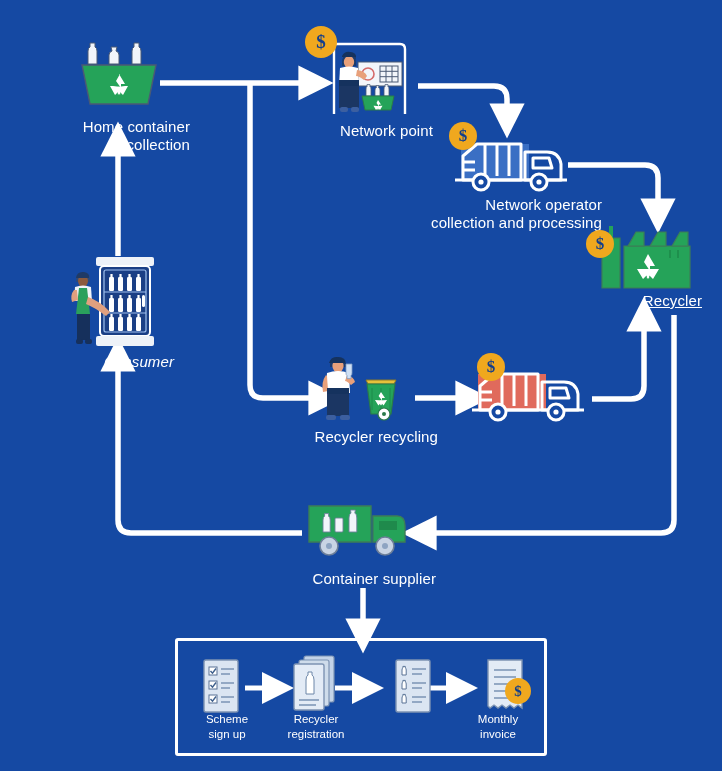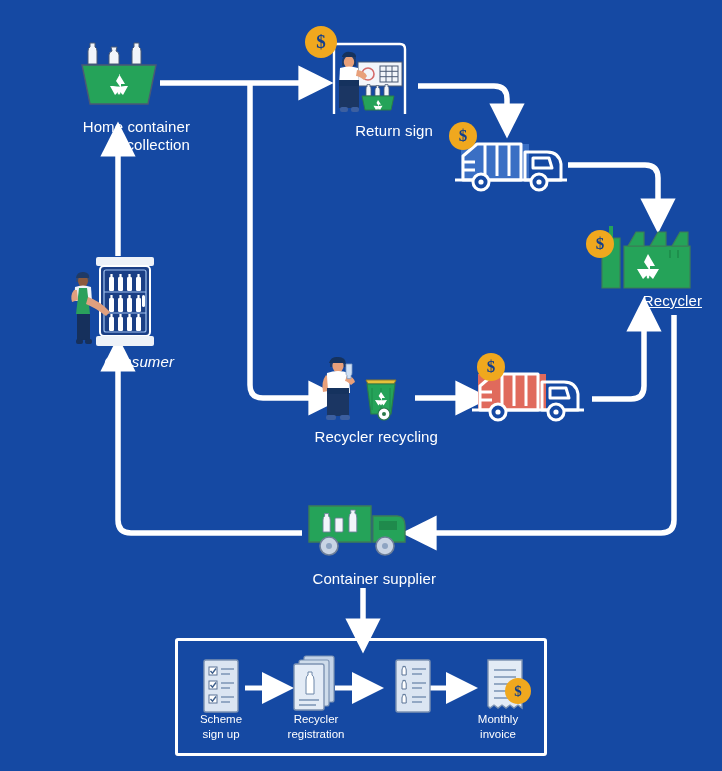--- a/index.html
+++ b/index.html
@@ -147,21 +147,21 @@
         <path d="M28,28 q9,-3 18,0 l1,18 l-20,0 z" fill="#ffffff"></path>
         <path d="M45,30 q8,1 10,6 l-3,4 q-5,-4 -8,-4 z" fill="#e8a07a"></path>
         <rect x="27" y="45" width="20" height="23" fill="#1b3663"></rect>
         <rect x="27" y="40" width="20" height="6" fill="#15325e"></rect>
         <rect x="28" y="67" width="8" height="5" rx="2" fill="#3c5fa0"></rect>
         <rect x="39" y="67" width="8" height="5" rx="2" fill="#3c5fa0"></rect>
       </g>
     </svg>
   </div>
   <div class="coin" style="left:305px;top:26px;width:32px;height:32px;font-size:19px;">$</div>
-  <div class="cap" style="left:293px;top:122px;width:140px;">Return sign</div>
+  <div class="cap" style="left:293px;top:122px;width:140px;">Network point</div>
 
   <div class="node" style="left:455px;top:128px;width:118px;height:68px;">
     <svg width="118" height="68" viewBox="0 0 118 68">
 
       <path d="M6,16 L74,16 L74,52 L6,52 Z" fill="#3a6fc4"></path>
       <g stroke="#ffffff" stroke-width="3" fill="none" stroke-linejoin="round">
         <path d="M8,52 L8,28 L22,16 L66,16 L66,52 Z"></path>
         <path d="M8,34 L20,34 M8,42 L20,42"></path>
         <path d="M30,16 L30,48 M42,16 L42,48 M54,16 L54,48"></path>
 
@@ -173,20 +173,22 @@
         <circle cx="26" cy="54" r="8"></circle>
         <circle cx="84" cy="54" r="8"></circle>
       </g>
       <g fill="#ffffff">
           <circle cx="26" cy="54" r="2.6"></circle>
           <circle cx="84" cy="54" r="2.6"></circle>
         </g>
     </svg>
   </div>
   <div class="coin" style="left:449px;top:122px;width:28px;height:28px;font-size:17px;">$</div>
+  <div class="cap" style="left:422px;top:196px;width:180px;">Network operator
+collection and processing</div>
 
   <div class="node" style="left:598px;top:222px;width:98px;height:68px;">
     <svg width="98" height="68" viewBox="0 0 98 68">
 
       <path d="M4,16 L22,16 L22,66 L4,66 Z" fill="#25a359" stroke="#3d7d57" stroke-width="1.2"></path>
       <path d="M11,4 L15,4 L15,16 L11,16 Z" fill="#25a359"></path>
 
       <path d="M26,24 L92,24 L92,66 L26,66 Z" fill="#25a359" stroke="#3d7d57" stroke-width="1.2"></path>
 
       <g fill="#25a359" stroke="#3d7d57" stroke-width="1.2">
@@ -381,21 +383,21 @@
         <rect x="9" y="23" width="8" height="8" fill="#ffffff" stroke="#5a7395" stroke-width="1"></rect>
         <path d="M10.5,27 L12.5,29.2 L16,24.5" stroke="#3e5f8c" stroke-width="1.4" fill="none"></path>
         <rect x="9" y="37" width="8" height="8" fill="#ffffff" stroke="#5a7395" stroke-width="1"></rect>
         <path d="M10.5,41 L12.5,43.2 L16,38.5" stroke="#3e5f8c" stroke-width="1.4" fill="none"></path>
       </g>
       <g stroke="#93a8c4" stroke-width="2">
           <path d="M21,11 L34,11 M21,16 L30,16 M21,25 L34,25 M21,30 L30,30 M21,39 L34,39 M21,44 L30,44"></path>
         </g>
     </svg>
   </div>
-  <div class="step-cap" style="left:175px;top:712px;width:92px;">Scheme
+  <div class="step-cap" style="left:181px;top:712px;width:92px;">Scheme
 sign up</div>
 
   <div class="node" style="left:290px;top:654px;width:50px;height:60px;">
     <svg width="50" height="60" viewBox="0 0 50 60">
       <rect x="14" y="2" width="30" height="46" rx="2" fill="#c3d3e8" stroke="#7d93b3" stroke-width="1.2"></rect>
       <rect x="9" y="6" width="30" height="46" rx="2" fill="#cfdceb" stroke="#7d93b3" stroke-width="1.2"></rect>
       <rect x="4" y="10" width="30" height="46" rx="2" fill="#e3ebf6" stroke="#7d93b3" stroke-width="1.4"></rect>
       <g fill="#ffffff" stroke="#6d86a8" stroke-width="1">
         <path d="M16,40 l0,-14 q0,-4 2,-5 l0,-3 l4,0 l0,3 q2,1 2,5 l0,14 z"></path>
       </g>

